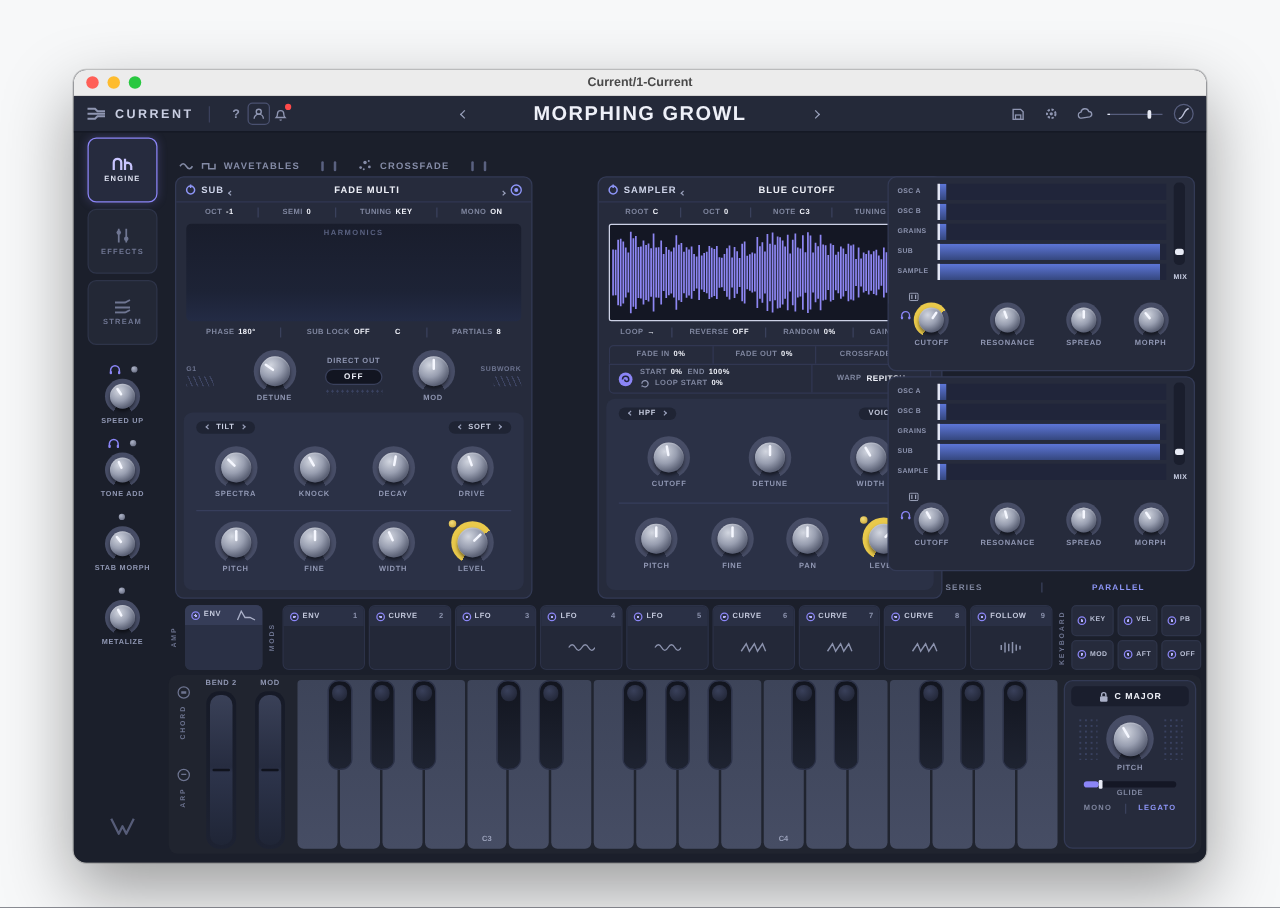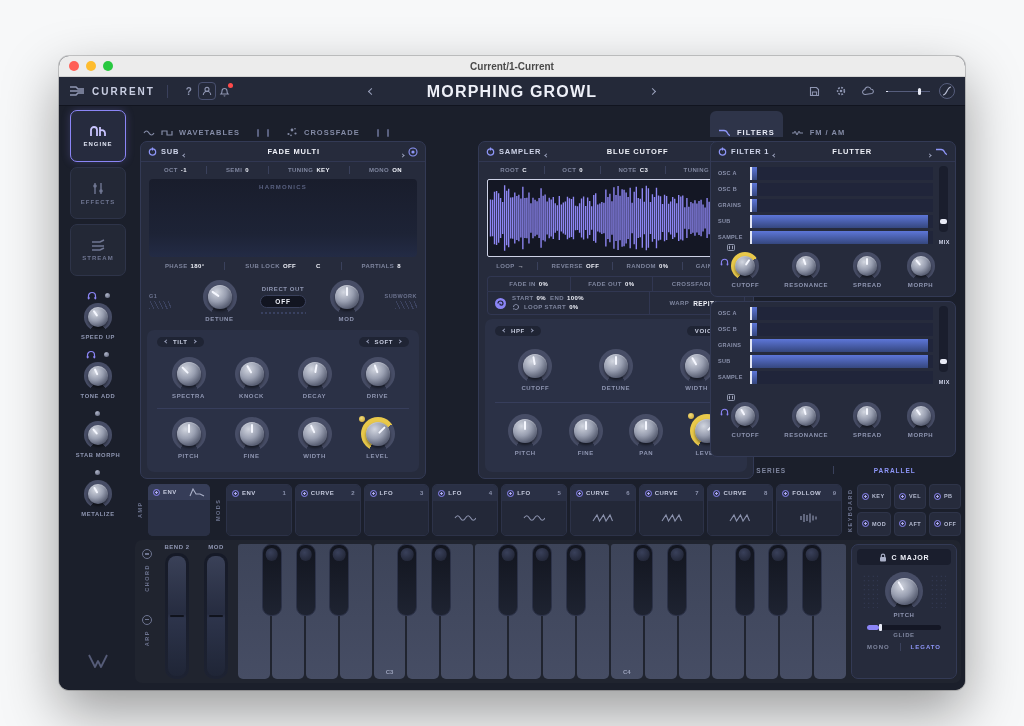--- a/index.html
+++ b/index.html
@@ -324,38 +324,20 @@
                   </g>
                 </svg>
             </span>
             <span class="cl">CROSSFADE</span>
           </span>
           <span class="titem bars-icon">
               <i></i>
               <i></i>
             </span>
         </div>
-        <div class="tabs-right">
-          <span class="titem active">
-            <span class="icon">
-              <svg width="13" height="9" viewBox="0 0 13 9">
-                  <path d="M1 2.5 H6 Q8.5 2.5 9.5 5 T12 7.5" fill="none" stroke="#8e96f8" stroke-width="1.3"></path>
-                </svg>
-            </span>
-            <span class="cl">FILTERS</span>
-          </span>
-          <span class="titem">
-            <span class="icon">
-              <svg width="13" height="8" viewBox="0 0 13 8">
-                  <path d="M1 4 L3 4 Q4 1 5 4 Q6 7 7 4 Q8 1 9 4 L12 4" fill="none" stroke="#848ba6" stroke-width="1.1"></path>
-                </svg>
-            </span>
-            <span class="cl">FM / AM</span>
-          </span>
-        </div>
       </div>
 
       <div class="sidebar">
         <div class="navtile active">
           <span class="icon">
             <svg width="18" height="12" viewBox="0 0 18 12">
                 <g fill="none" stroke="#c9c5ff" stroke-width="1.8">
                   <path d="M2 11 V5 a3 3 0 0 1 6 0 V11"></path>
                   <path d="M11 11 V2 M11 6 a3 3 0 0 1 5 2 V11"></path>
                 </g>
@@ -797,37 +779,20 @@
                   <div class="knob" style="--rot:45deg"></div>
                 </div>
                 <div class="klabel">LEVEL</div>
               </div>
           </div>
         </div>
       </section>
 
       <div class="filterscol">
         <div class="fbox">
-          <header class="phead">
-            <span class="icon">
-              <svg width="9" height="9" viewBox="0 0 9 9">
-                  <circle cx="4.5" cy="5" r="3.2" fill="none" stroke="#8e96f8" stroke-width="1.2"></circle>
-                  <line x1="4.5" y1="0.6" x2="4.5" y2="3.4" stroke="#8e96f8" stroke-width="1.2"></line>
-                </svg>
-            </span>
-            <span class="ptitle">FILTER 1</span>
-            <span class="icon"><i class="ch l sm"></i></span>
-            <span class="psel">FLUTTER</span>
-            <span class="icon"><i class="ch r sm"></i></span>
-            <span class="picon icon">
-              <svg width="13" height="9" viewBox="0 0 13 9">
-                  <path d="M1 2.5 H6 Q8.5 2.5 9.5 5 T12 7.5" fill="none" stroke="#8e96f8" stroke-width="1.3"></path>
-                </svg>
-            </span>
-          </header>
           <div class="mixarea">
             <div id="f1rows">
                 <div class="mrow">
                   <span class="rlabel">OSC A</span>
                   <span class="track">
                     <i class="fill" style="width:3%"></i>
                   </span>
                 </div>
                 <div class="mrow">
                   <span class="rlabel">OSC B</span>

